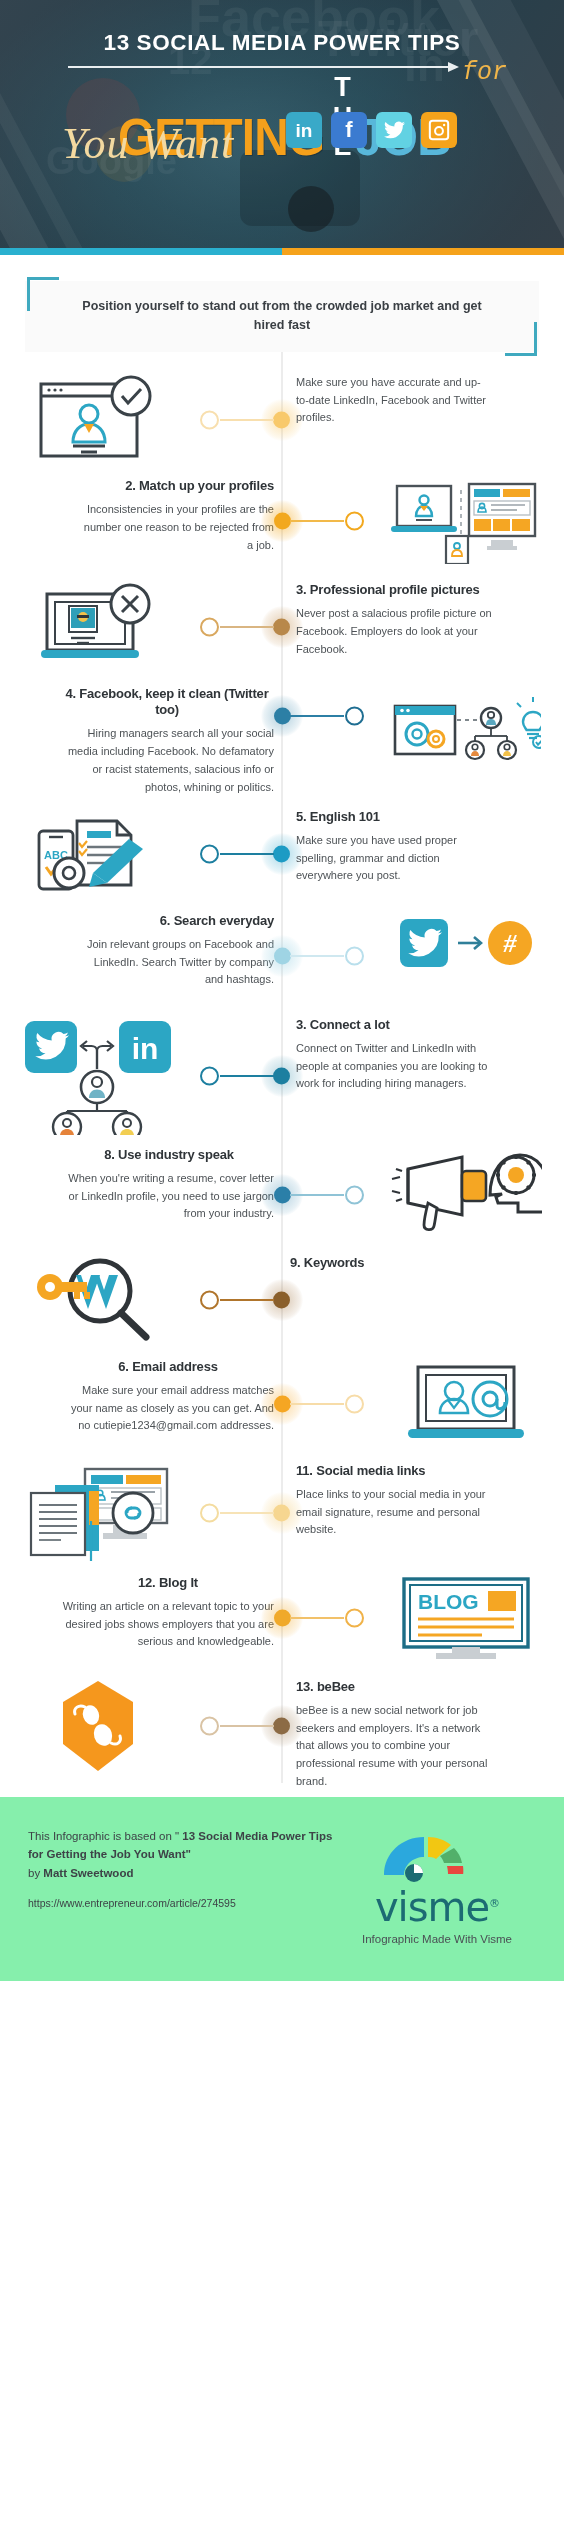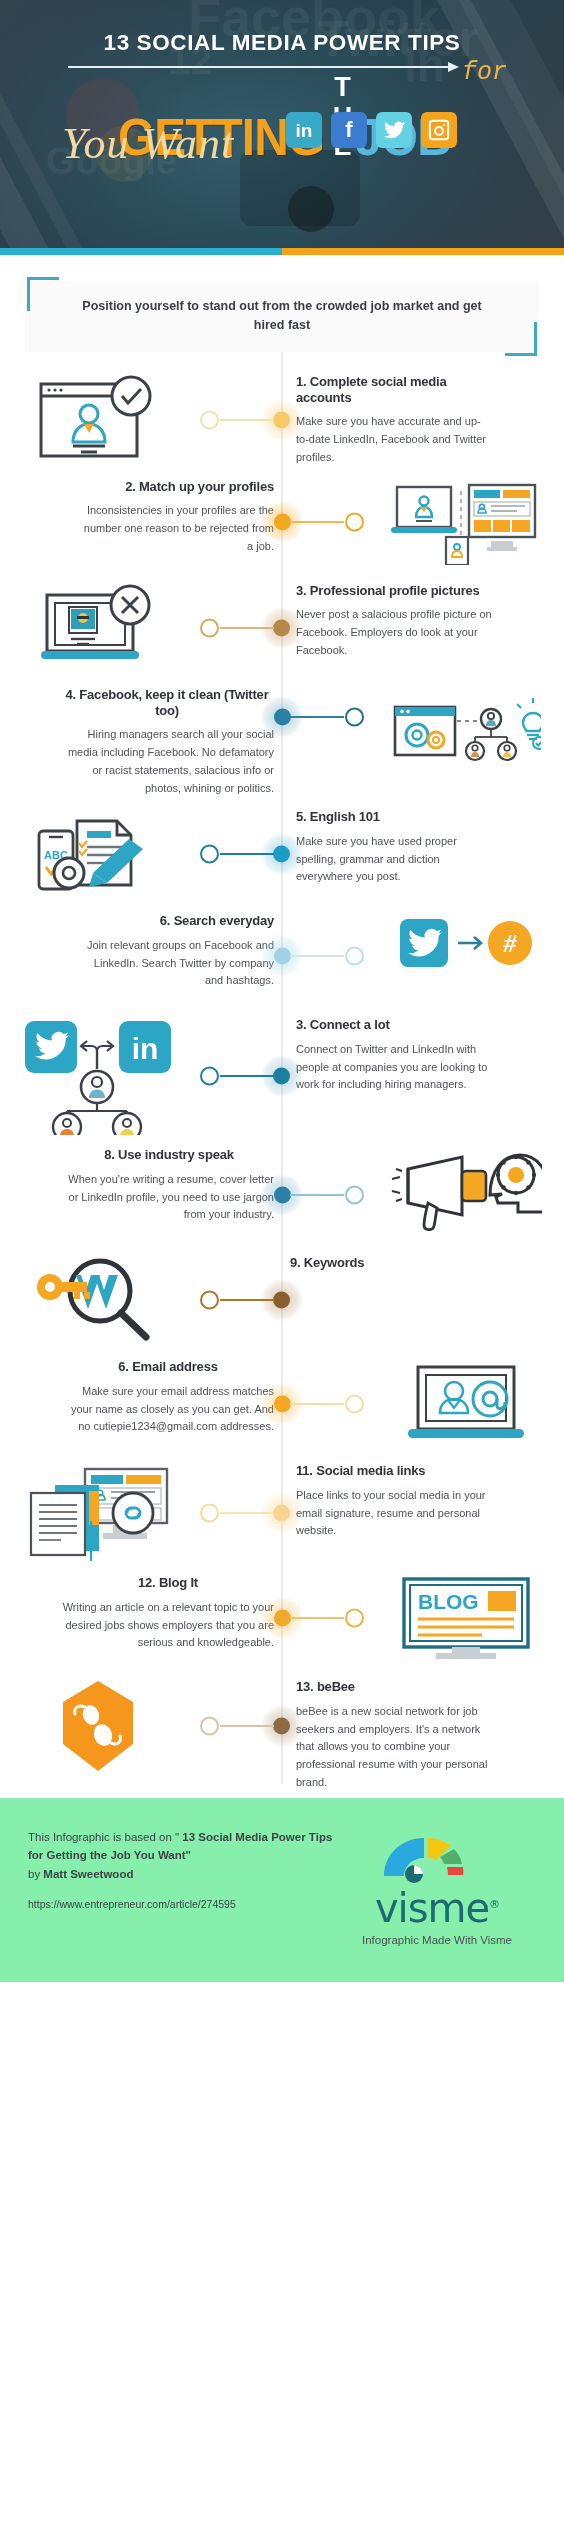--- a/index.html
+++ b/index.html
@@ -355,21 +355,20 @@
         </div>
         <div class="conn to-right">
           <div class="glow" style="background:radial-gradient(circle,rgba(248,201,107,.55) 0%,rgba(248,201,107,.12) 60%,rgba(248,201,107,0) 72%)"></div>
           <div class="dot" style="background:#f8c96b"></div>
           <div class="line" style="background:#f8dfae"></div>
           <div class="ring" style="border-color:#f8dfae"></div>
         </div>
       </div>
       <div class="half">
         <div class="txtblock" style="margin-left:14px">
-          <div class="tip-title">1. Complete social media accounts</div>
           <div class="tip-body">Make sure you have accurate and up-to-date LinkedIn, Facebook and Twitter profiles.</div>
         </div>
       </div>
     </div>
 
     <div class="tip">
       <div class="half text-right">
         <div class="txtblock ralign" style="margin-right:8px">
           <div class="tip-title">2. Match up your profiles</div>
           <div class="tip-body">Inconsistencies in your profiles are the number one reason to be rejected from a job.</div>

